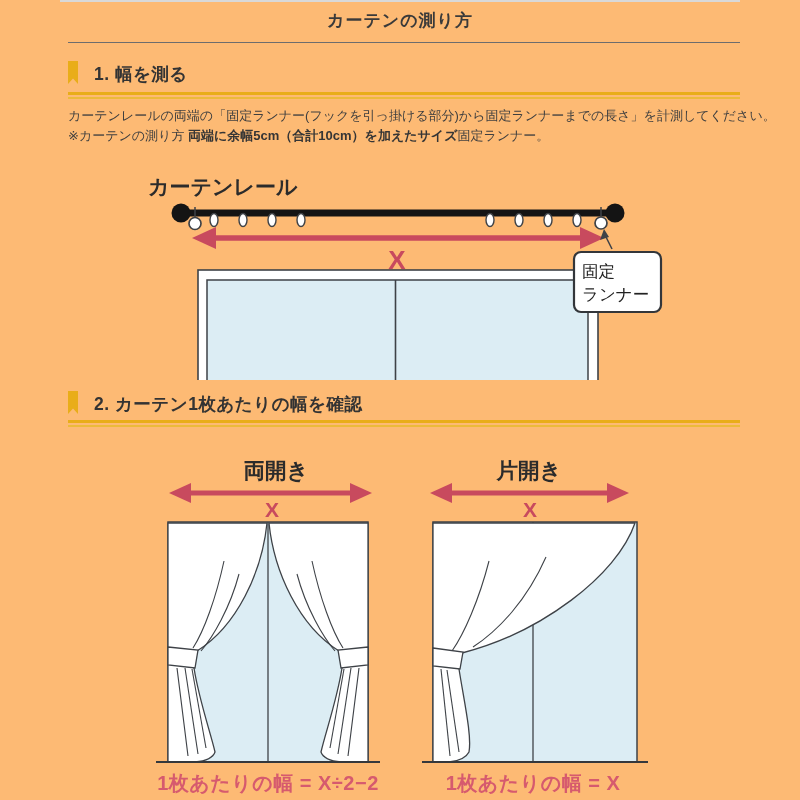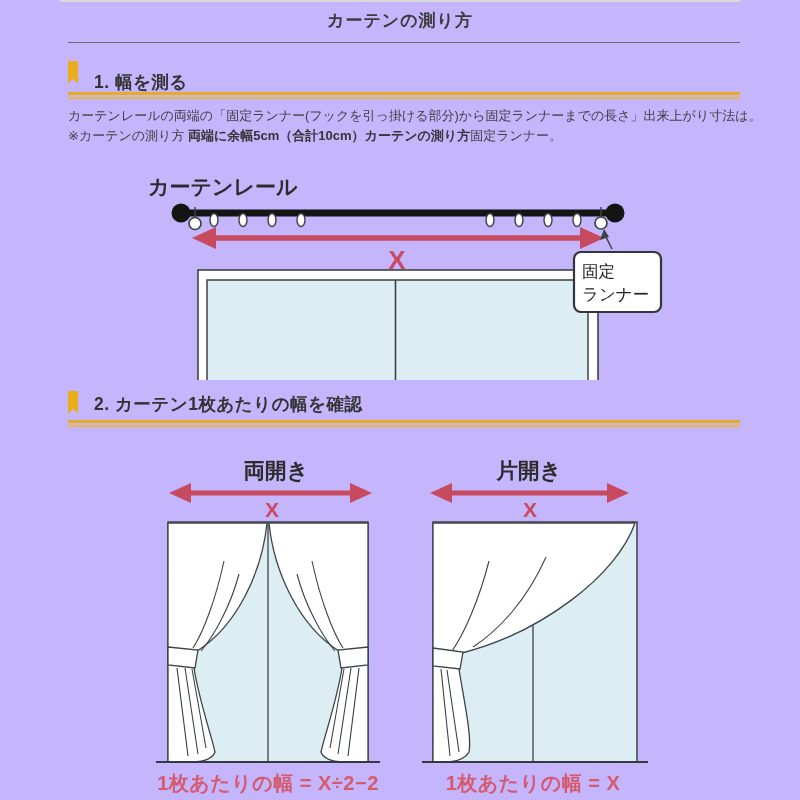--- a/index.html
+++ b/index.html
@@ -1,17 +1,17 @@
 <!DOCTYPE html>
 <html><head>
 <meta charset="utf-8">
 <style>
   html,body{margin:0;padding:0;background:#ffffff;}
   .canvas{
-    position:relative;width:800px;height:800px;background:#c4b5fd;overflow:hidden;
+    position:relative;width:800px;height:800px;background:#fdba74;overflow:hidden;
     font-family:"Liberation Sans","DejaVu Sans",sans-serif;color:#3c3c3c;
   }
   .abs{position:absolute;}
   .top-partial{left:60px;top:0;width:680px;height:2px;background:#d9d9d9;}
   .page-title{left:0;right:0;top:9px;text-align:center;font-size:17px;font-weight:bold;color:#3a3a3a;letter-spacing:1px;}
   .title-rule{left:68px;top:42px;width:672px;border-top:1px solid #6d6d6d;height:0;}
   .sec-marker{width:10px;height:23px;background:#e9ad19;
     clip-path:polygon(0 0,100% 0,100% 100%,50% 76%,0 100%);}
   .sec-title{font-size:17.5px;font-weight:bold;color:#333;letter-spacing:.5px;}
   .yellow-rule{left:68px;width:672px;height:2px;border-top:3px solid #e9ad19;border-bottom:2px solid #ecba3a;}
@@ -29,26 +29,26 @@
 </head>
 <body>
 
 <div class="canvas">
 
   <div class="abs top-partial"></div>
   <div class="abs page-title">カーテンの測り方</div>
   <div class="abs title-rule"></div>
 
   <div class="abs sec-marker" style="left:68px;top:61px;"></div>
-  <div class="abs sec-title" style="left:94px;top:62px;margin-top:8px;">1. 幅を測る</div>
+  <div class="abs sec-title" style="left:94px;top:62px;">1. 幅を測る</div>
   <div class="abs yellow-rule" style="top:92px;"></div>
 
   <div class="abs desc">
-    <span>カーテンレールの両端の「固定ランナー(フックを引っ掛ける部分)から固定ランナーまでの長さ」出来上がり寸法は。</span><br>
-    <span>※カーテンの測り方 </span><b>両端に余幅5cm（合計10cm）カーテンの測り方</b><span>固定ランナー。</span>
+    <span>カーテンレールの両端の「固定ランナー(フックを引っ掛ける部分)から固定ランナーまでの長さ」を計測してください。</span><br>
+    <span>※カーテンの測り方 </span><b>両端に余幅5cm（合計10cm）を加えたサイズ</b><span>固定ランナー。</span>
   </div>
 
   <svg class="abs" style="left:60px;top:168px;" width="680" height="212" viewBox="60 168 680 212">
     <text class="jp-big" x="148" y="194">カーテンレール</text>
 
     <g>
       <rect x="198" y="270" width="400" height="125" fill="#ffffff" stroke="#3e4247" stroke-width="1.6"></rect>
       <rect x="207" y="280" width="381" height="115" fill="#dcedf4" stroke="#3e4247" stroke-width="1.5"></rect>
       <line x1="395.5" y1="280" x2="395.5" y2="395" stroke="#3e4247" stroke-width="1.6"></line>
     </g>

